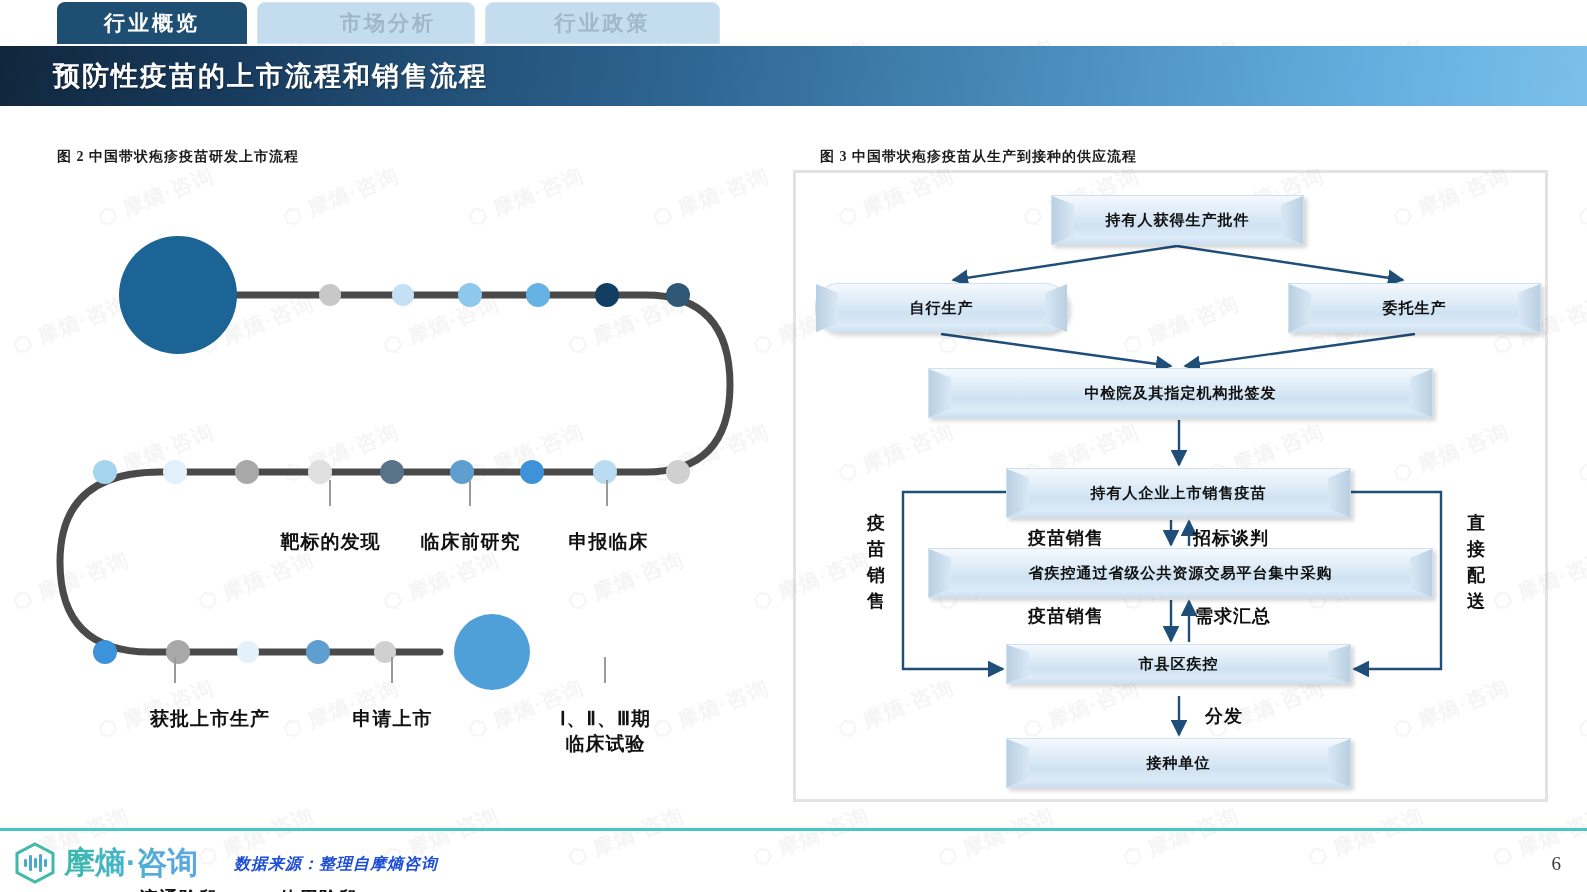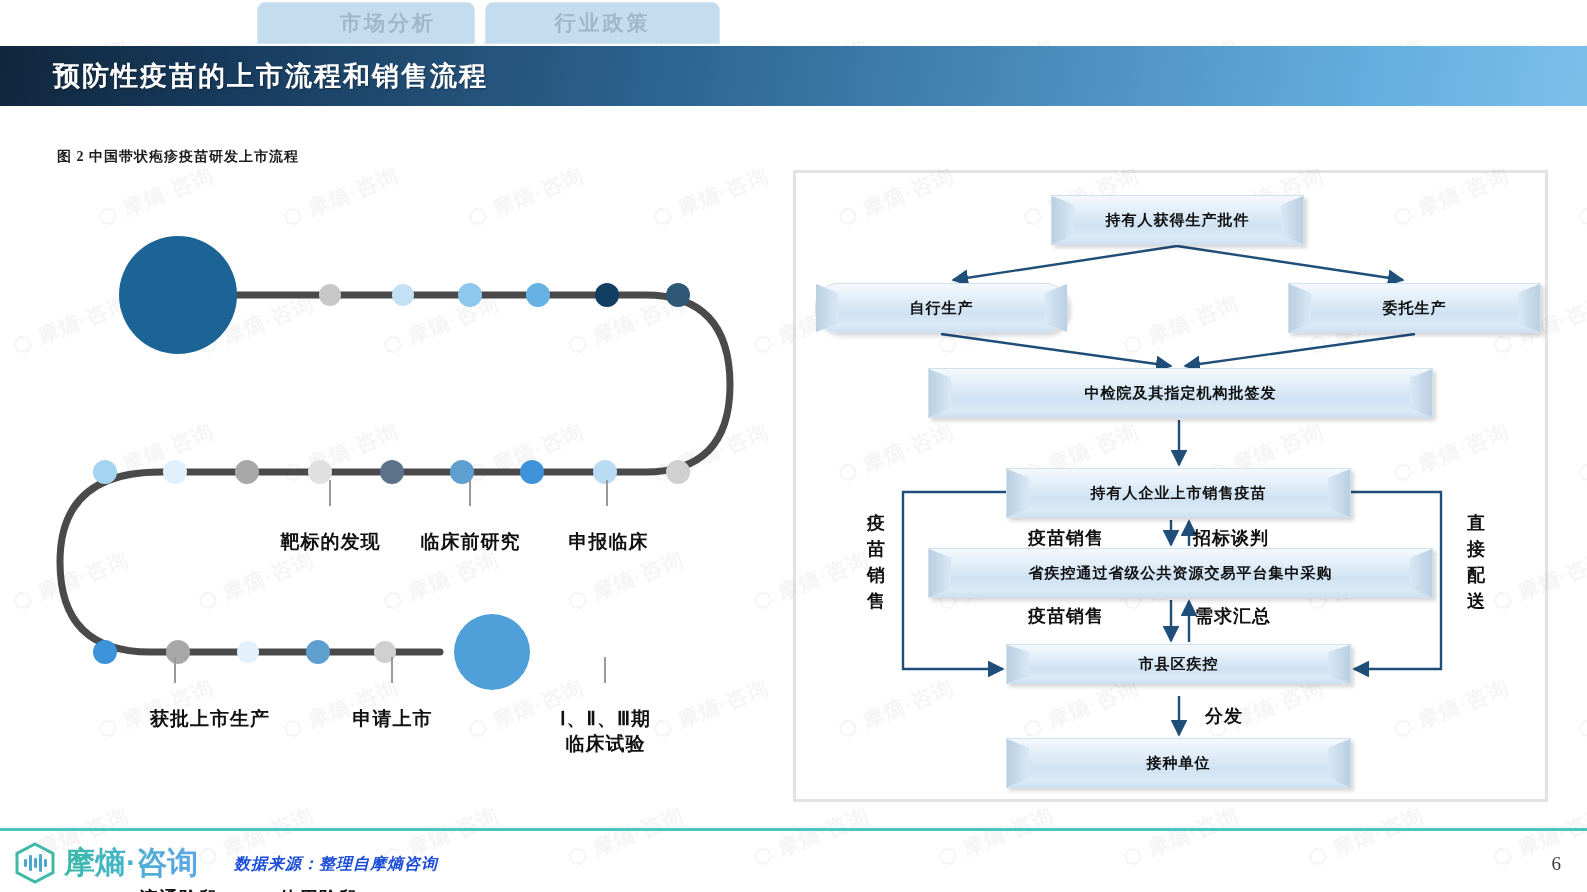--- a/index.html
+++ b/index.html
@@ -110,33 +110,37 @@
     position:absolute;right:26px;top:853px;z-index:6;font-size:19px;color:#3b3b3b;
     font-family:"Liberation Serif",serif;
   }
 </style>
 </head>
 <body>
 
 <div class="slide">
 
   <div class="tabbar">
+    <div class="tab active" style="left:57px;width:190px;">
+      <span>行业概览</span>
+    </div>
     <div class="tab inactive" style="left:257px;width:218px;padding-left:44px;">
       <span>市场分析</span>
     </div>
     <div class="tab inactive" style="left:485px;width:235px;">
       <span>行业政策</span>
     </div>
   </div>
 
   <div class="titleband">
     <div class="ttl">预防性疫苗的上市流程和销售流程</div>
   </div>
 
   <div class="figcap" style="left:57px;top:148px;">图 2 中国带状疱疹疫苗研发上市流程</div>
+  <div class="figcap" style="left:820px;top:148px;">图 3 中国带状疱疹疫苗从生产到接种的供应流程</div>
 
   <div class="tl-wrap">
     <svg class="tl-svg" width="790" height="580">
       <path id="tl-path" d="M 230 105 L 645 105 Q 730 105 730 195 Q 730 282 645 282 L 160 282 Q 60 282 60 372 Q 60 462 150 462 L 440 462" fill="none" stroke="#4a4a4a" stroke-width="7" stroke-linecap="round"></path>
       <g id="tl-dots">
           <circle cx="330" cy="105" r="11" fill="#c8c8c8"></circle>
           <circle cx="403" cy="105" r="11" fill="#c3e0f4"></circle>
           <circle cx="470" cy="105" r="12" fill="#8ec8ec"></circle>
           <circle cx="538" cy="105" r="12" fill="#66b2e4"></circle>
           <circle cx="607" cy="105" r="12" fill="#123f61"></circle>

